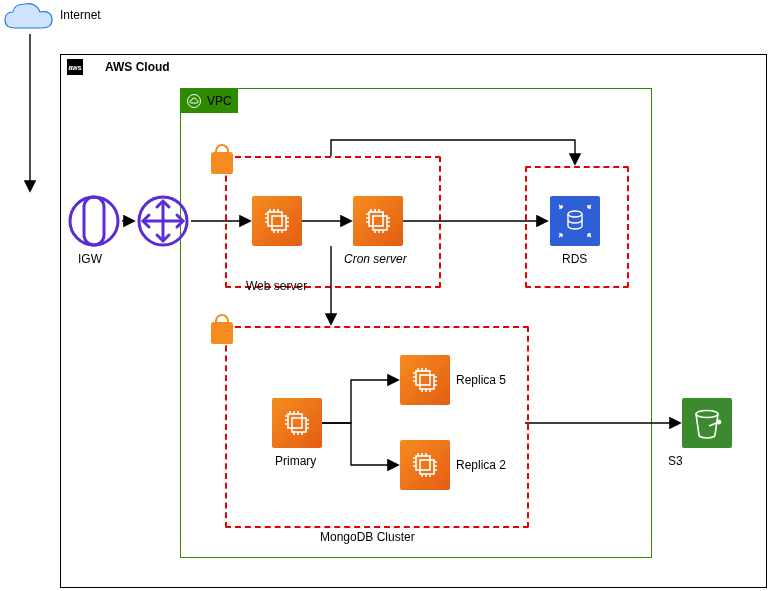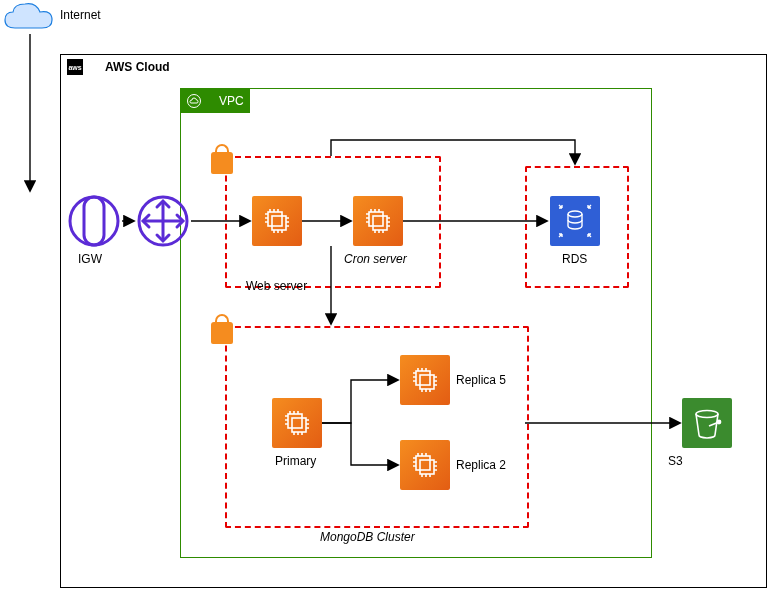--- a/index.html
+++ b/index.html
@@ -33,23 +33,23 @@
     align-items: center;
     gap: 22px;
     font-weight: bold;
     font-size: 12px;
   }
   .vpc-box { border: 1px solid #2e8b00; }
   .vpc-header {
     position: absolute; top:0; left:0;
     height: 20px;
     background: #2e8b00;
-    color: #ffffff;
+    color: #000000;
     padding: 2px 6px;
-    display: flex; align-items: center; gap: 18px; font-size: 12px;
+    display: flex; align-items: center; gap: 6px; font-size: 12px;
   }
   .sg-box {
     border: 2px dashed #e60000;
     border-radius: 2px;
   }
   .ec2 {
     width: 50px; height: 50px;
     background: linear-gradient(135deg,#f58c1f,#e35d13);
     border-radius: 2px;
     display:flex; align-items:center; justify-content:center;
@@ -168,21 +168,21 @@
           <path d="M6 6 l-3 -3 M6 6 h-3 M6 6 v-3 M32 6 l3 -3 M32 6 h3 M32 6 v-3 M6 32 l-3 3 M6 32 h-3 M6 32 v3 M32 32 l3 3 M32 32 h3 M32 32 v3"></path>
         </g>
       </svg>
   </div>
   <div class="abs label" style="left:562px; top:252px;text-align:right;">RDS</div>
 
   <div class="abs sg-box" style="left:225px; top:326px; width:300px; height:198px;"></div>
   <div class="abs" style="left:211px; top:322px;">
       <div class="lock"></div>
     </div>
-  <div class="abs label" style="left:320px; top:530px;font-style:italic;">MongoDB Cluster</div>
+  <div class="abs label" style="left:320px; top:530px;">MongoDB Cluster</div>
 
   <div class="abs ec2" style="left:272px; top:398px;">
     <svg width="34" height="34" viewBox="0 0 34 34">
         <g fill="none" stroke="#fff" stroke-width="1.6">
           <rect x="8" y="8" width="14" height="14"></rect>
           <rect x="12" y="12" width="14" height="14"></rect>
           <path d="M10 8 v-3 M14 8 v-3 M18 8 v-3 M8 10 h-3 M8 14 h-3 M8 18 h-3 M26 14 h3 M26 18 h3 M26 22 h3 M14 26 v3 M18 26 v3 M22 26 v3"></path>
         </g>
       </svg>
   </div>

